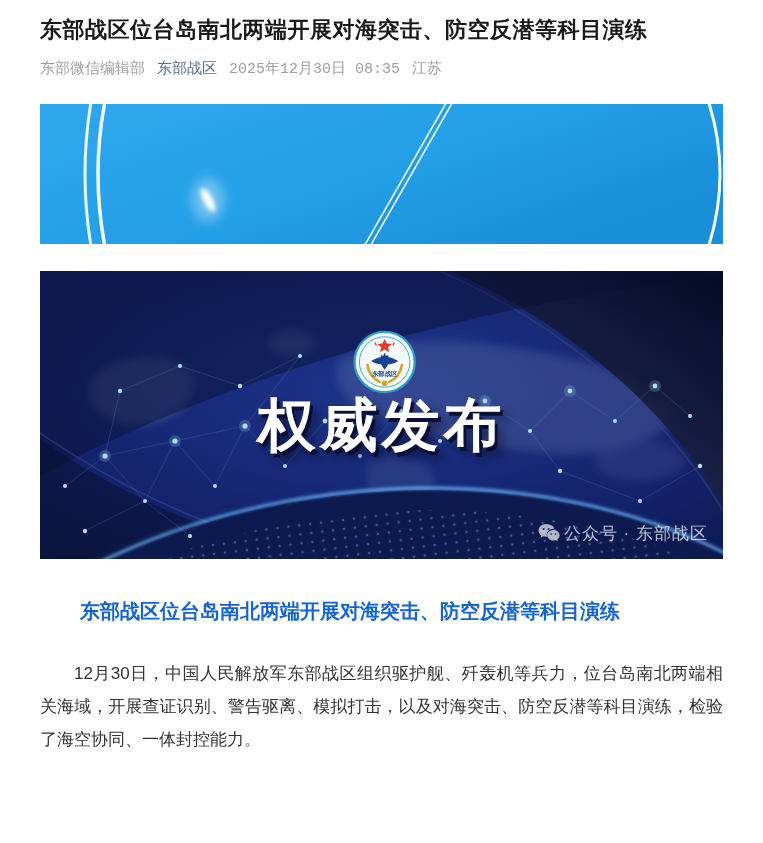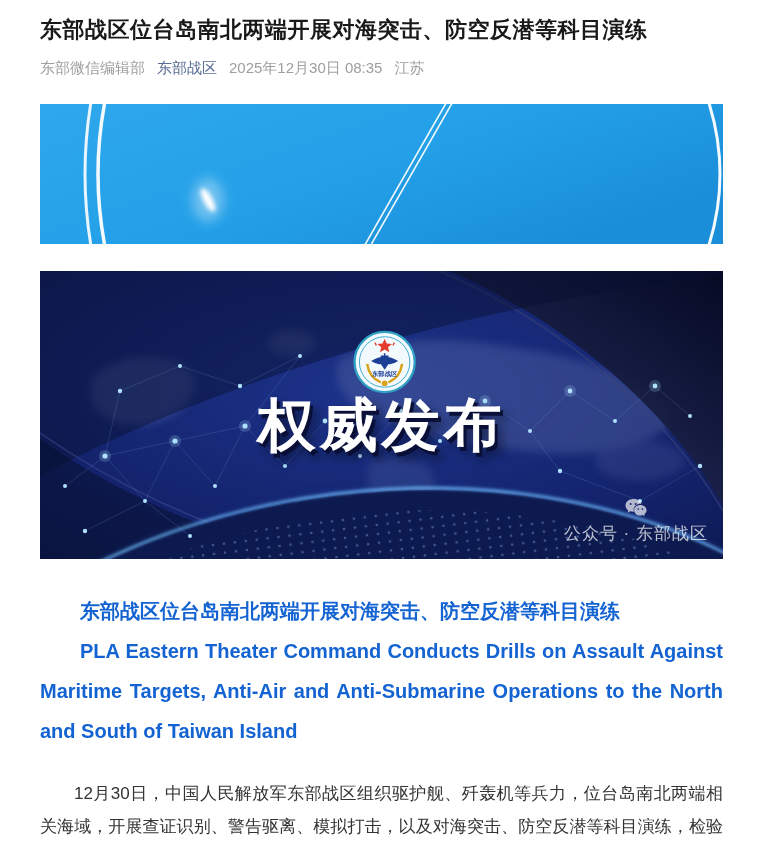--- a/index.html
+++ b/index.html
@@ -21,20 +21,21 @@
     letter-spacing: 0.5px;
   }
   .byline {
     display: flex;
     align-items: center;
     gap: 12px;
     font-size: 15px;
     color: #9e9e9e;
     margin-bottom: 26px;
     white-space: nowrap;
+    font-family: Liberation Mono, monospace;
   }
   .byline .account { color: #576b95; cursor: pointer; }
 
   
   .banner { width: 683px; display: block; }
   .banner-light { margin-bottom: 27px; }
   .banner-light svg { display: block; }
 
   .banner-dark {
     position: relative;
@@ -69,21 +70,20 @@
   .watermark {
     position: absolute;
     right: 15px;
     bottom: 14px;
     display: flex;
     align-items: center;
     gap: 4px;
     color: rgba(255,255,255,0.72);
     font-size: 17px;
     letter-spacing: 1px;
-    flex-direction: column;
   }
   .watermark svg { display: block; opacity: 0.8; }
 
   
   .blue-block { margin-top: 32px; }
   .blue-heading {
     color: #1363d2;
     font-weight: 700;
     font-size: 20px;
     line-height: 40px;
@@ -267,18 +267,17 @@
           <circle cx="13.3" cy="11" r="0.85"></circle>
             <circle cx="17.4" cy="11" r="0.85"></circle>
         </g>
       </svg>
       <span>公众号 · 东部战区</span>
     </div>
   </figure>
 
   <div class="blue-block">
     <p class="blue-heading zh">东部战区位台岛南北两端开展对海突击、防空反潜等科目演练</p>
-    <p class="blue-heading en">PLA Eastern Theater Command Conducts Drills on Assault Against Maritime Targets, Anti-Air and Anti-Submarine Operations to the North and South of Taiwan Island</p>
   </div>
 
   <p class="para">12月30日，中国人民解放军东部战区组织驱护舰、歼轰机等兵力，位台岛南北两端相关海域，开展查证识别、警告驱离、模拟打击，以及对海突击、防空反潜等科目演练，检验了海空协同、一体封控能力。</p>
 
 </div>
 
 </body></html>

